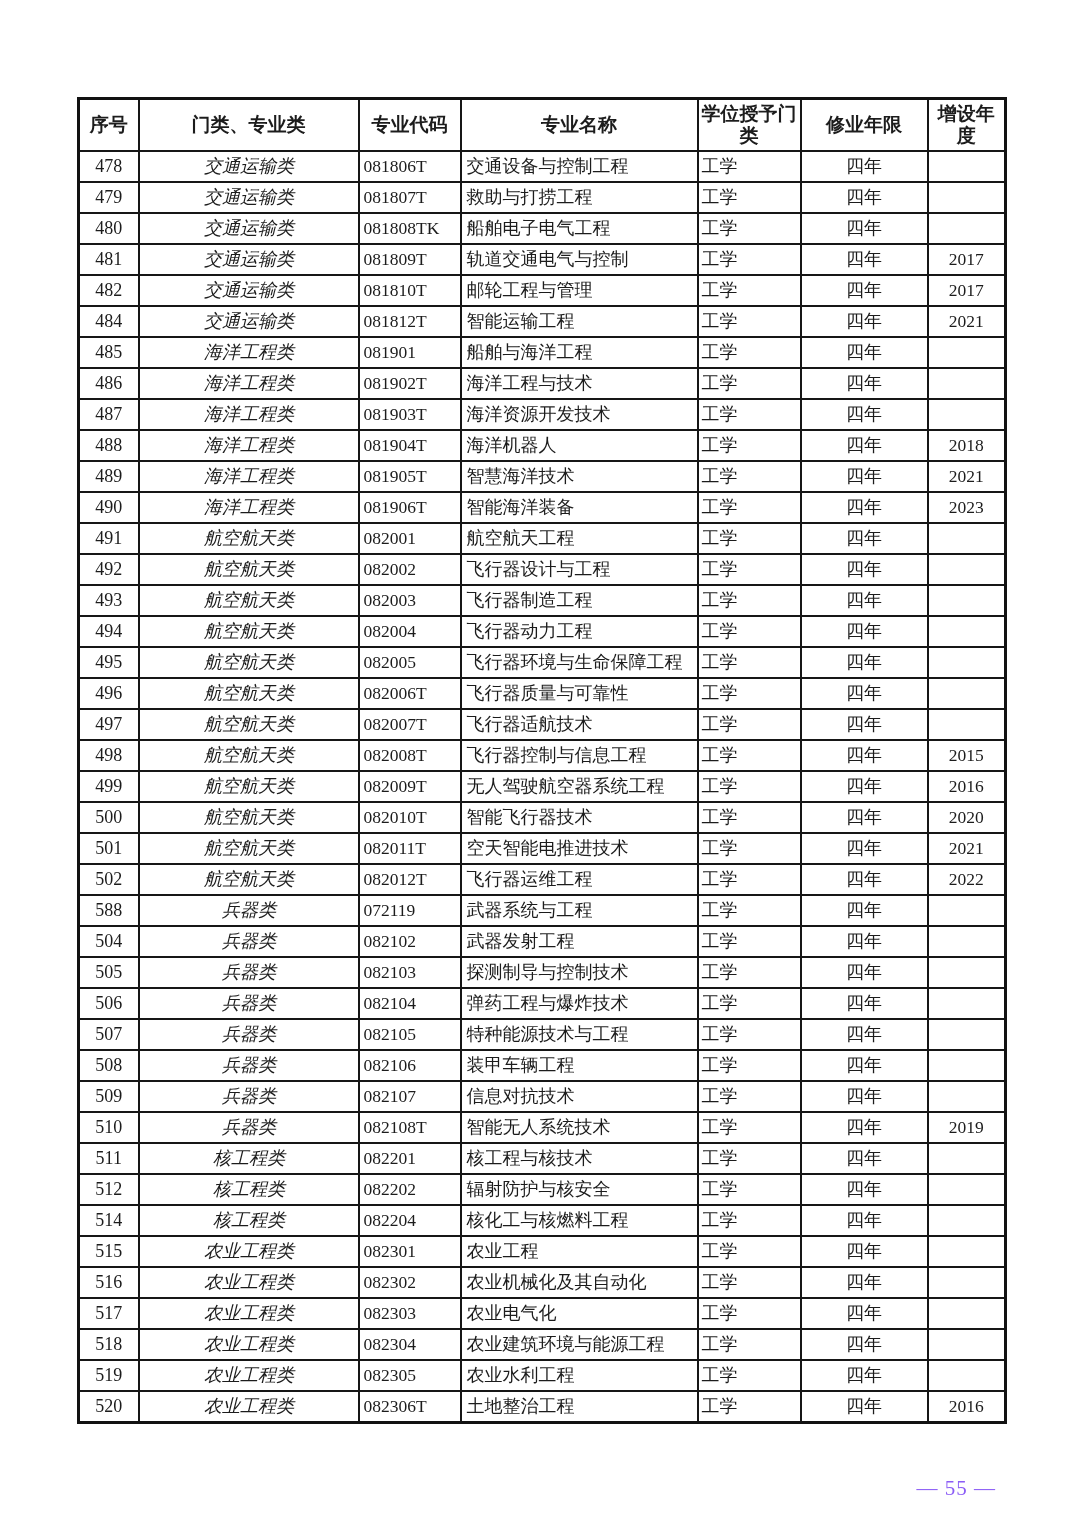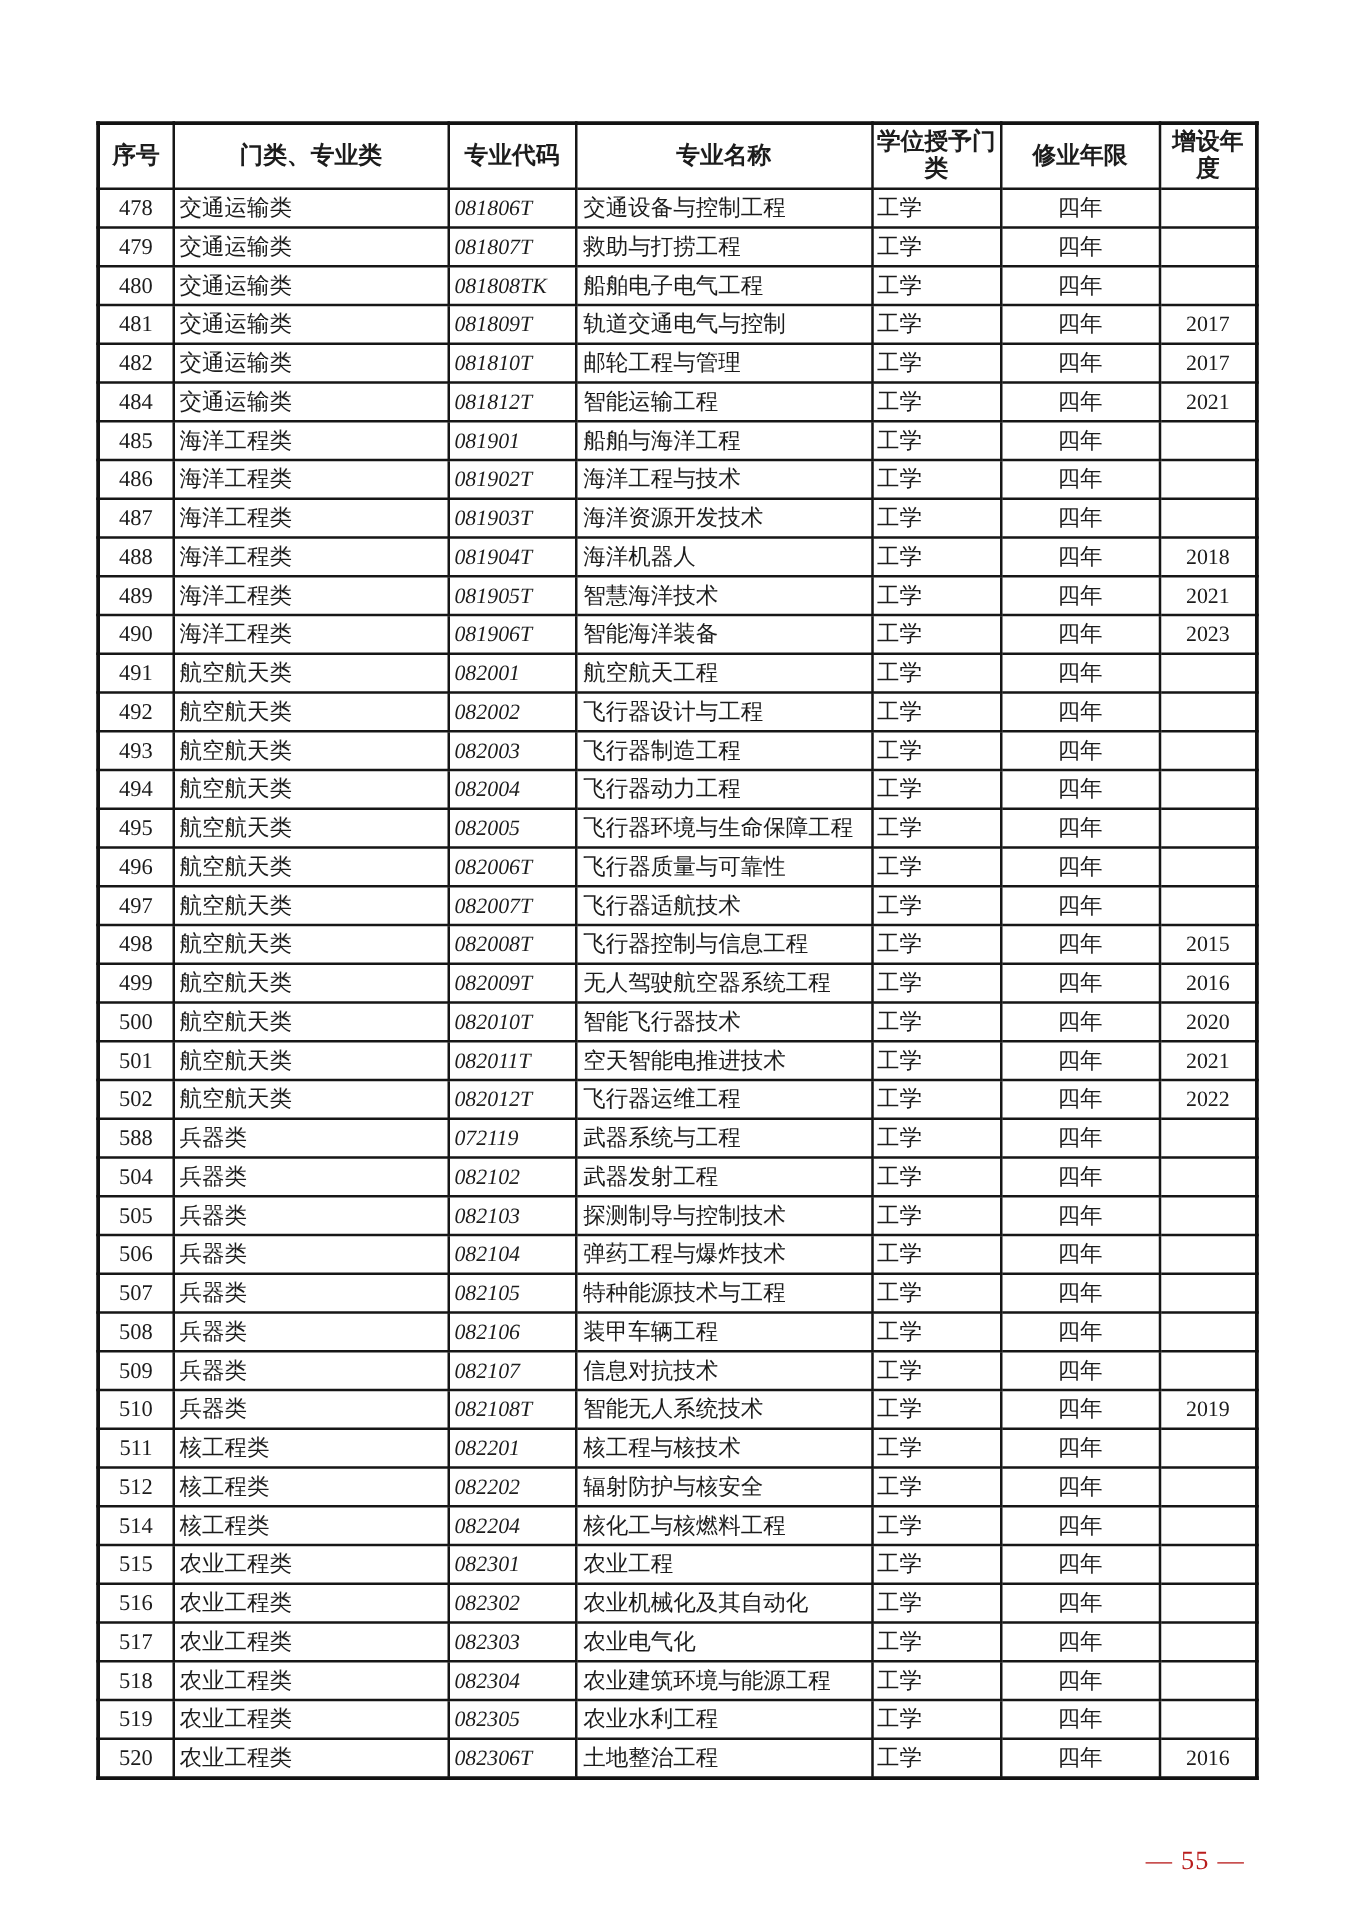--- a/index.html
+++ b/index.html
@@ -40,34 +40,34 @@
     word-break: break-all;
   }
   .majors-table td {
     font-size: 18px;
     line-height: 23px;
     height: 27px;
     padding: 1px 3px;
     word-break: break-all;
   }
   td.c-num { text-align: center; }
-  td.c-cat { text-align: left; padding-left: 4px; }
-  td.c-code { text-align: left; padding-left: 4px; font-size: 17.5px; font-style: italic; }
+  td.c-cat { text-align: center; padding-left: 4px; font-style: italic; }
+  td.c-code { text-align: left; padding-left: 4px; font-size: 17.5px; }
   td.c-name { text-align: left; padding-left: 5px; }
   td.c-degree { }
   td.c-years { text-align: center; }
   td.c-added { text-align: center; font-size: 17.5px; }
   .page-number {
     position: absolute;
     top: 1476px;
     right: 84px;
     font-size: 21px;
     letter-spacing: 1px;
     font-family: "Liberation Serif", serif;
-    color: #b91c1c;
+    color: #8b5cf6;
   }
 </style>
 </head>
 <body>
 
 <table class="majors-table">
   <colgroup>
     <col style="width:60px">
     <col style="width:220px">
     <col style="width:102px">

